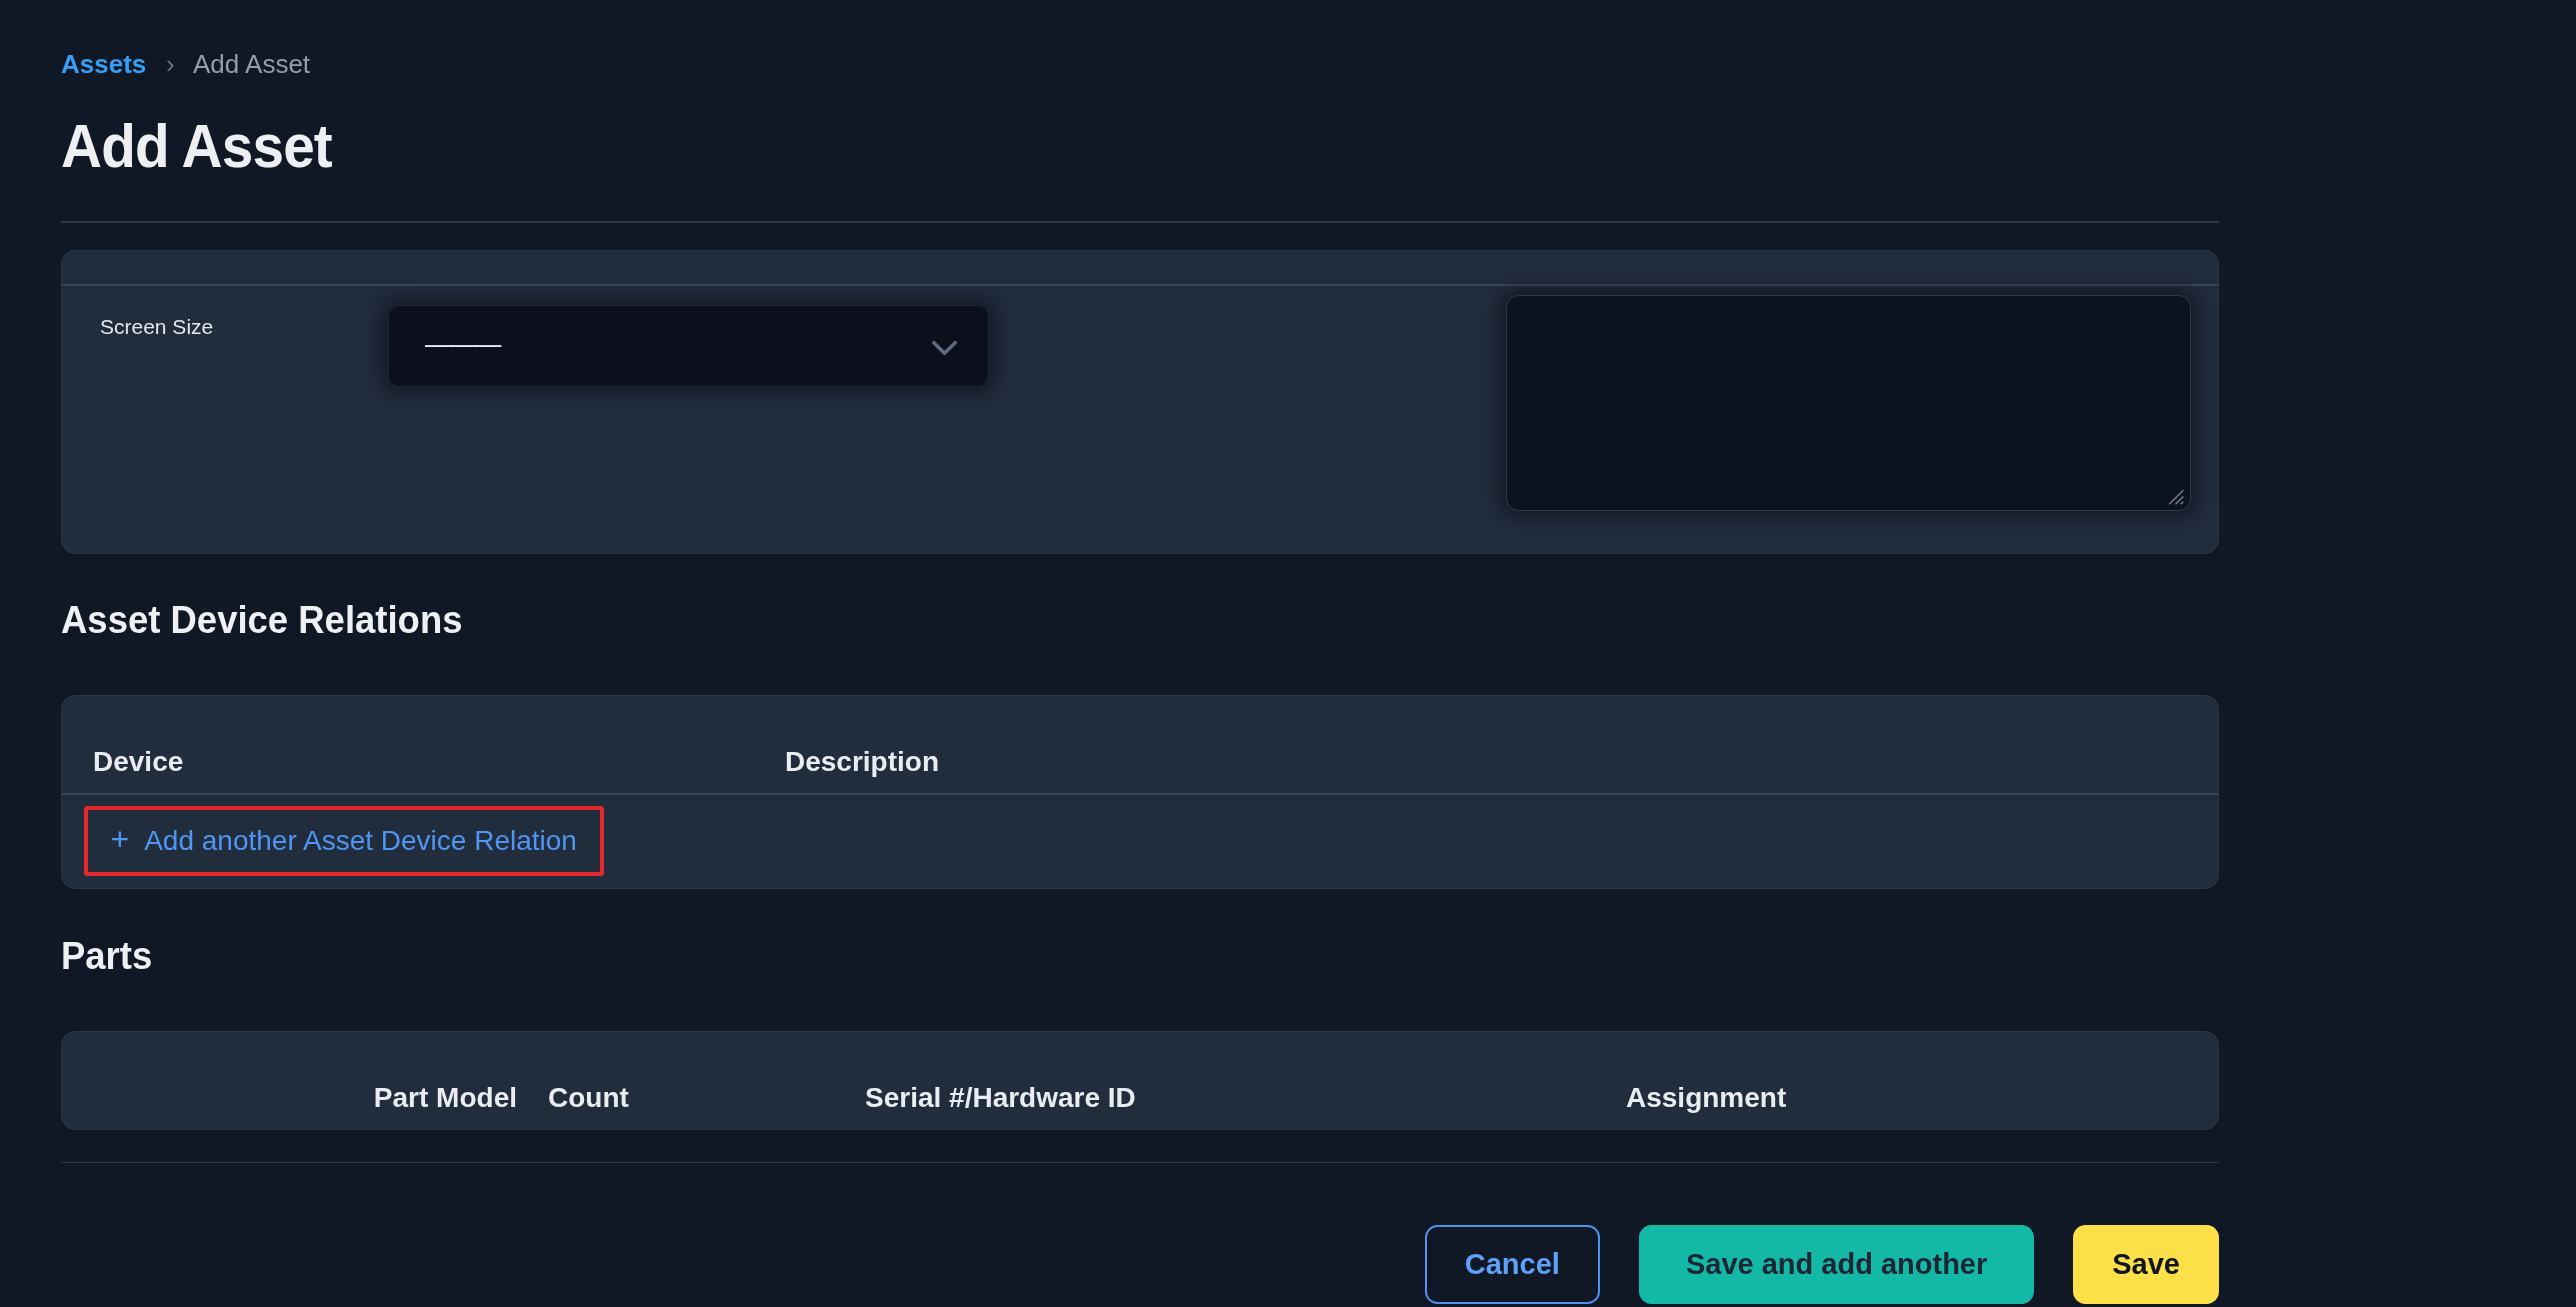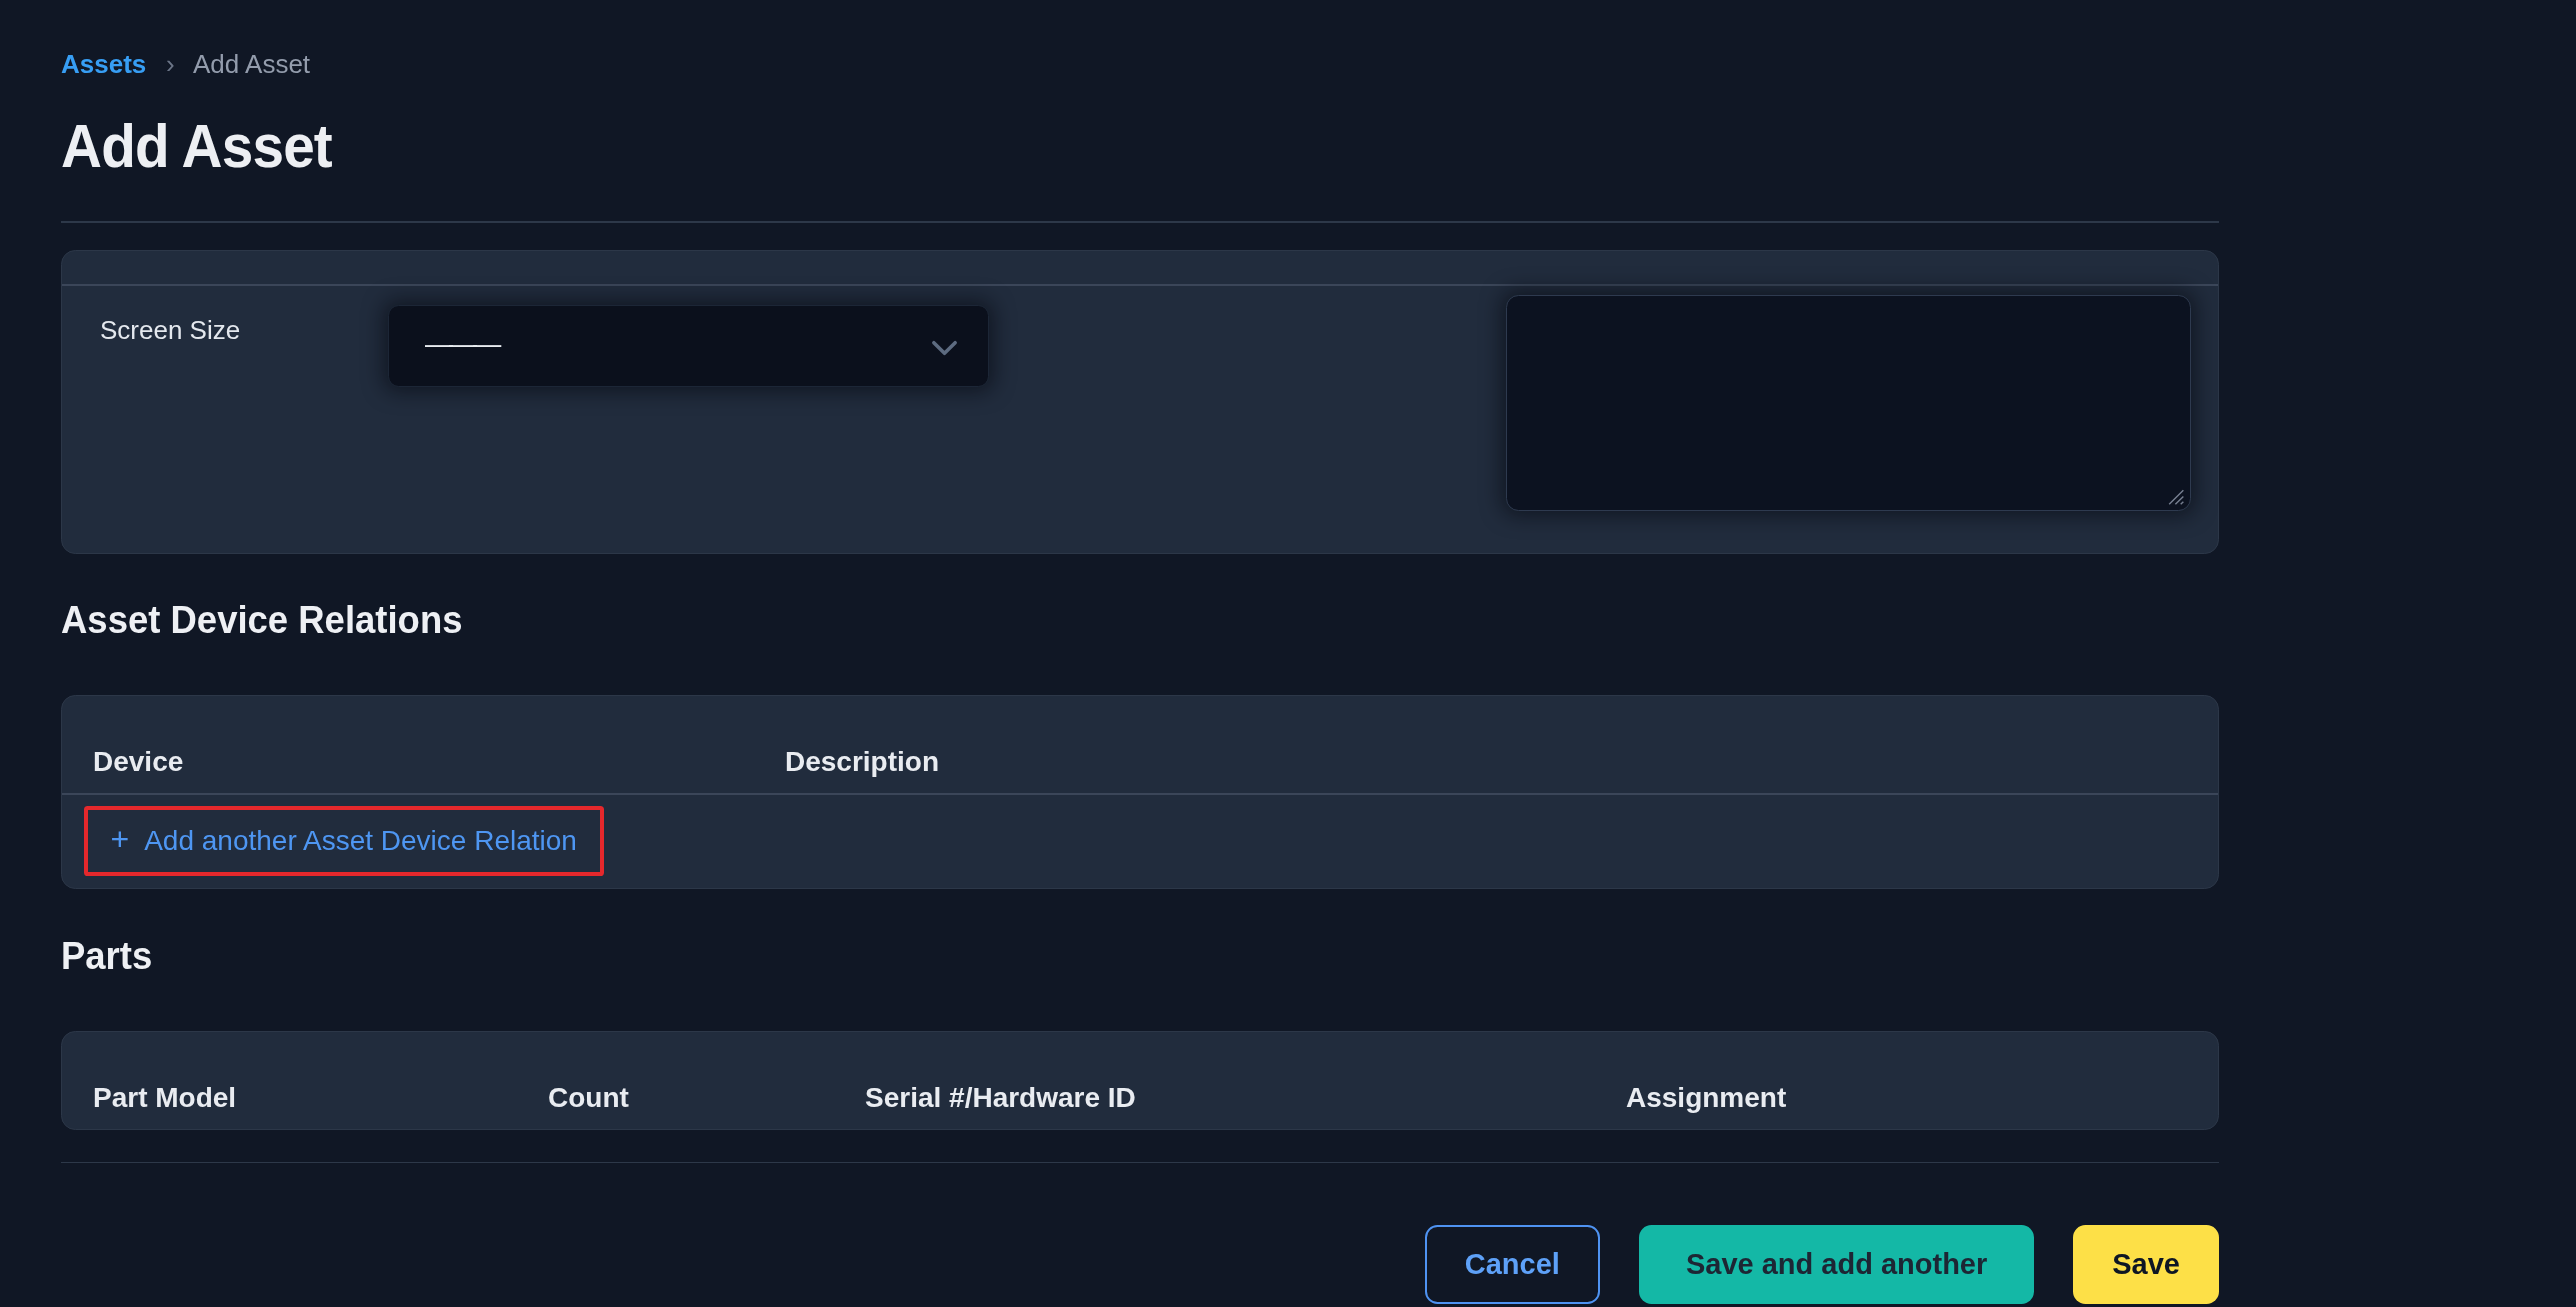--- a/index.html
+++ b/index.html
@@ -31,21 +31,21 @@
   .panel {
     background:#212c3d; border:1.8px solid #2c3748; border-radius:14.3px;
   }
   .panel-divider { height:1.8px; background:#3b4659; }
 
   .fieldset-panel { margin-top:27px; height:304px; }
   .panel-strip { height:33px; }
   .field-row { position:relative; height:266px; }
   .field-label {
     position:absolute; left:38px; top:29px;
-    font-size:26px; font-weight:500; color:#e4e8ee;
+    font-size:21px; font-weight:500; color:#e4e8ee;
   }
   .select {
     position:absolute; left:326px; top:19.7px; width:601px; height:82px;
     background:#0b101c; border:0.9px solid #1c2636; border-radius:10.7px;
     box-shadow:0 0 19.7px 4.5px rgba(5,8,15,.55);
     display:flex; align-items:center; padding:0 36px;
     cursor:pointer;
   }
   .select-value { color:#e8ebef; font-size:28px; letter-spacing:-0.14em; padding-bottom:5.4px; }
   .chevron { position:absolute; right:30px; top:34px; }
@@ -67,21 +67,21 @@
   
   .table-panel { margin-top:55px; }
   .parts-panel { margin-top:55px; }
   .thead { display:flex; align-items:center; }
   .relations-head { height:97px; }
   .parts-head { height:97px; }
   .th { font-size:28px; font-weight:600; color:#e9ecf1; padding-left:31px;margin-top:36px; }
   .col-device { width:692px; }
   .col-desc { width:966px; }
   .col-delete { flex:1; }
-  .col-partmodel { width:455px; }
+  .col-partmodel { width:455px;text-align:right; }
   .col-count { width:317px; }
   .col-serial { width:761px; }
   .col-assignment { width:489px; }
   .col-location { flex:1; }
 
   .add-row { height:93px; display:flex; align-items:center; padding-left:21.5px; }
   .highlight-box {
     border:4.5px solid #e5282c; border-radius:3.6px; height:70px;
     display:flex; align-items:center; padding:0 23px;
   }

